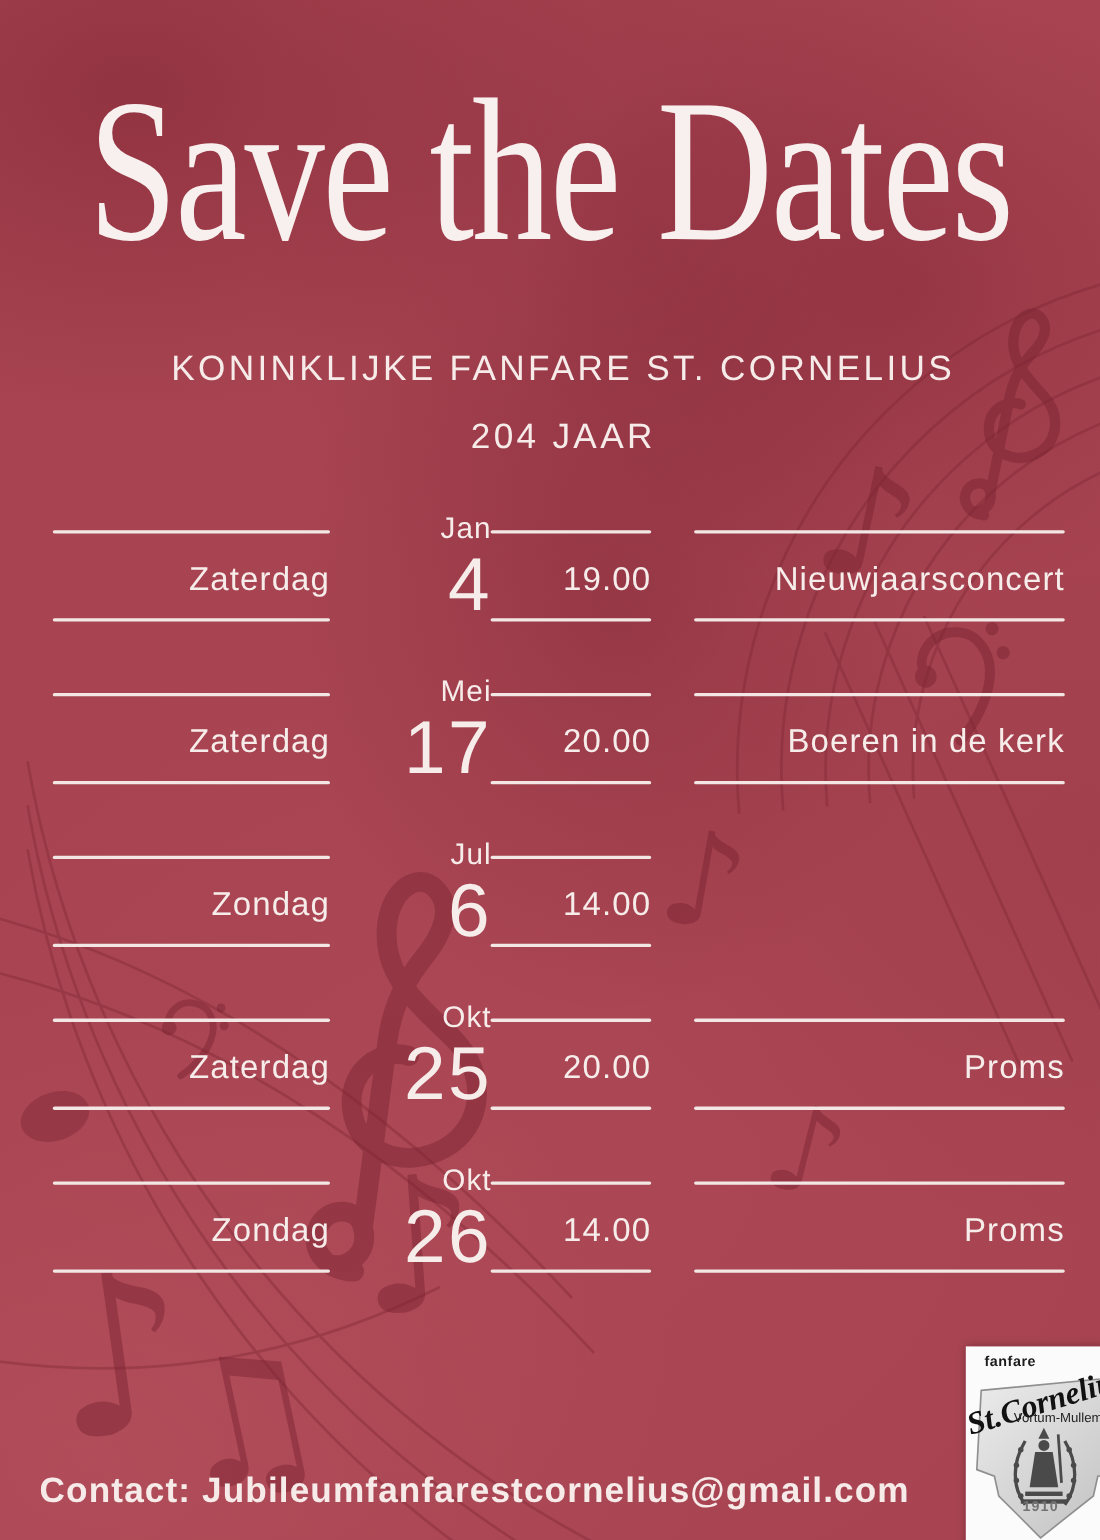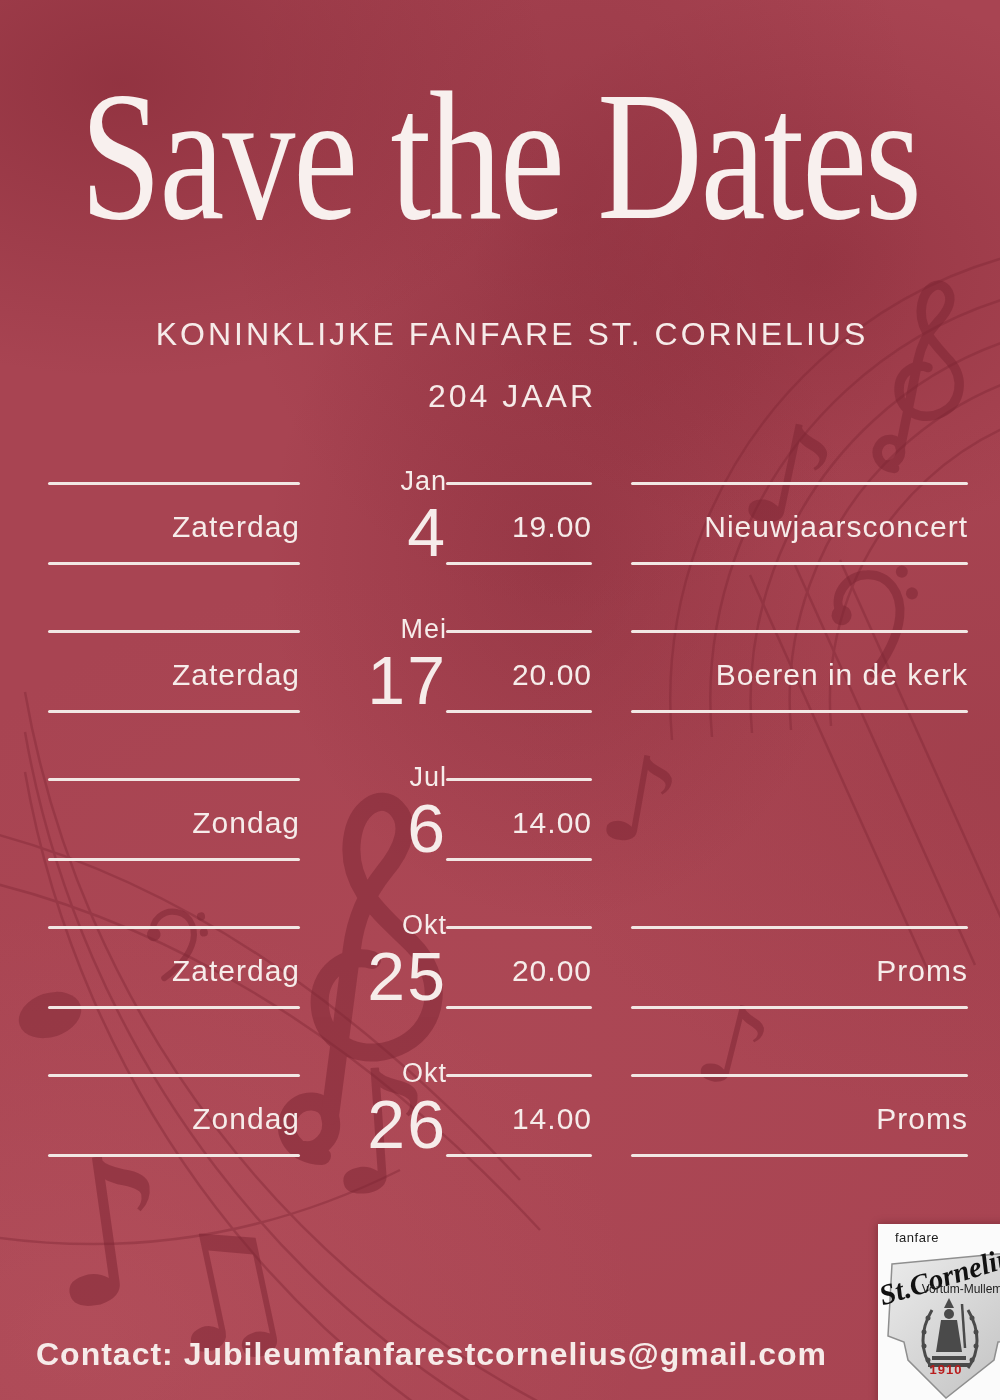--- a/index.html
+++ b/index.html
@@ -47,29 +47,29 @@
     font-size:30px;letter-spacing:1px;text-align:right;white-space:nowrap;}
   .month{position:absolute;left:0;right:0;top:28px;transform:translateY(-50%);
     font-size:27px;letter-spacing:1px;}
   .daynum{position:absolute;left:0;right:0;top:79px;transform:translateY(-50%);
     font-size:68px;letter-spacing:2px;font-weight:400;}
 
   .contact{position:absolute;left:36px;top:1336px;font-size:32px;letter-spacing:1px;color:#f6ebe9;font-weight:bold;}
 
   .logo{position:absolute;left:878px;top:1224px;width:150px;height:200px;
     background:#fbfbfb;box-shadow:0 0 8px rgba(40,0,8,.35);}
-  .logo-fanfare{position:absolute;left:17px;top:6px;font-size:13px;font-weight:normal;
+  .logo-fanfare{position:absolute;left:17px;top:6px;font-size:13px;font-weight:bold;
     color:#1c1c1c;letter-spacing:.5px;}
   .logo-name{position:absolute;left:2px;top:56px;font-family:"Liberation Serif",serif;
     font-style:italic;font-weight:bold;font-size:29px;color:#111;
     transform:rotate(-17deg);transform-origin:0 50%;white-space:nowrap;}
   .logo-place{position:absolute;left:32px;top:58px;width:104px;text-align:center;
     font-size:12px;color:#222;}
   .logo-year{position:absolute;left:40px;top:138px;width:56px;text-align:center;
-    font-size:13px;font-weight:bold;color:#b91c1c;letter-spacing:1px;}
+    font-size:13px;font-weight:bold;color:#737373;letter-spacing:1px;}
   .pennant{position:absolute;left:0;top:24px;width:150px;height:160px;}
 </style>
 </head>
 <body>
 
 <div class="poster">
 
   <svg class="decor" viewBox="0 0 1000 1400" width="1000" height="1400" aria-hidden="true">
     <defs>
       <g id="treble-clef" stroke="currentColor" fill="none" stroke-linecap="round" stroke-width="9">

